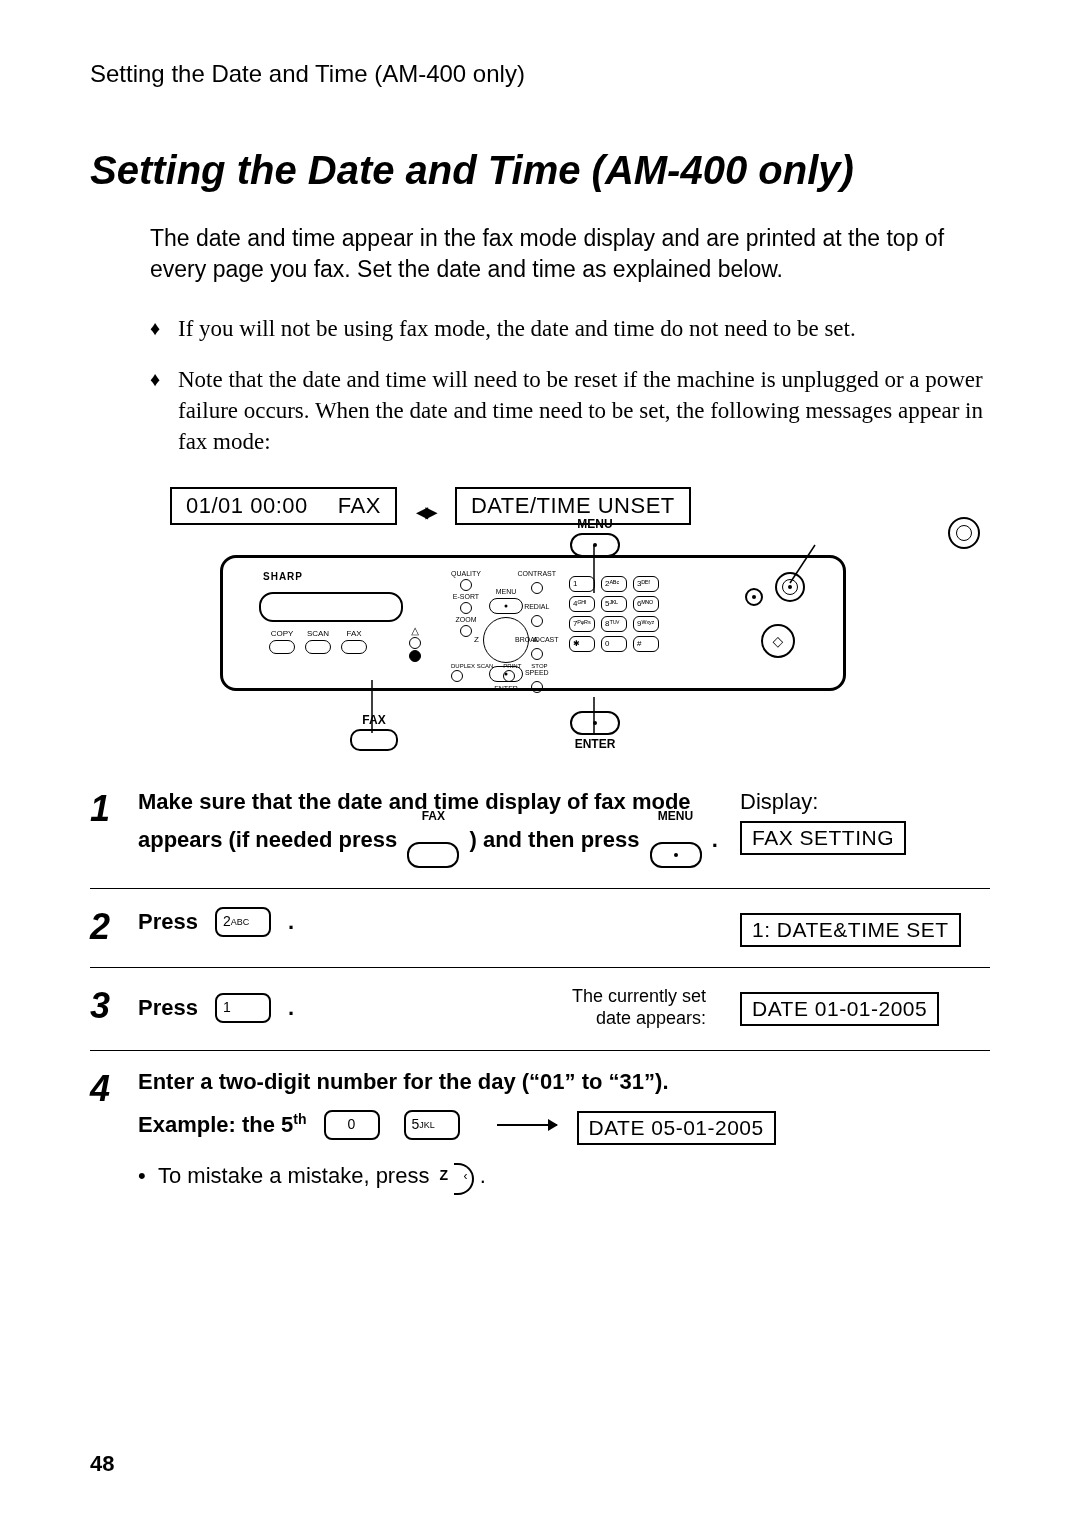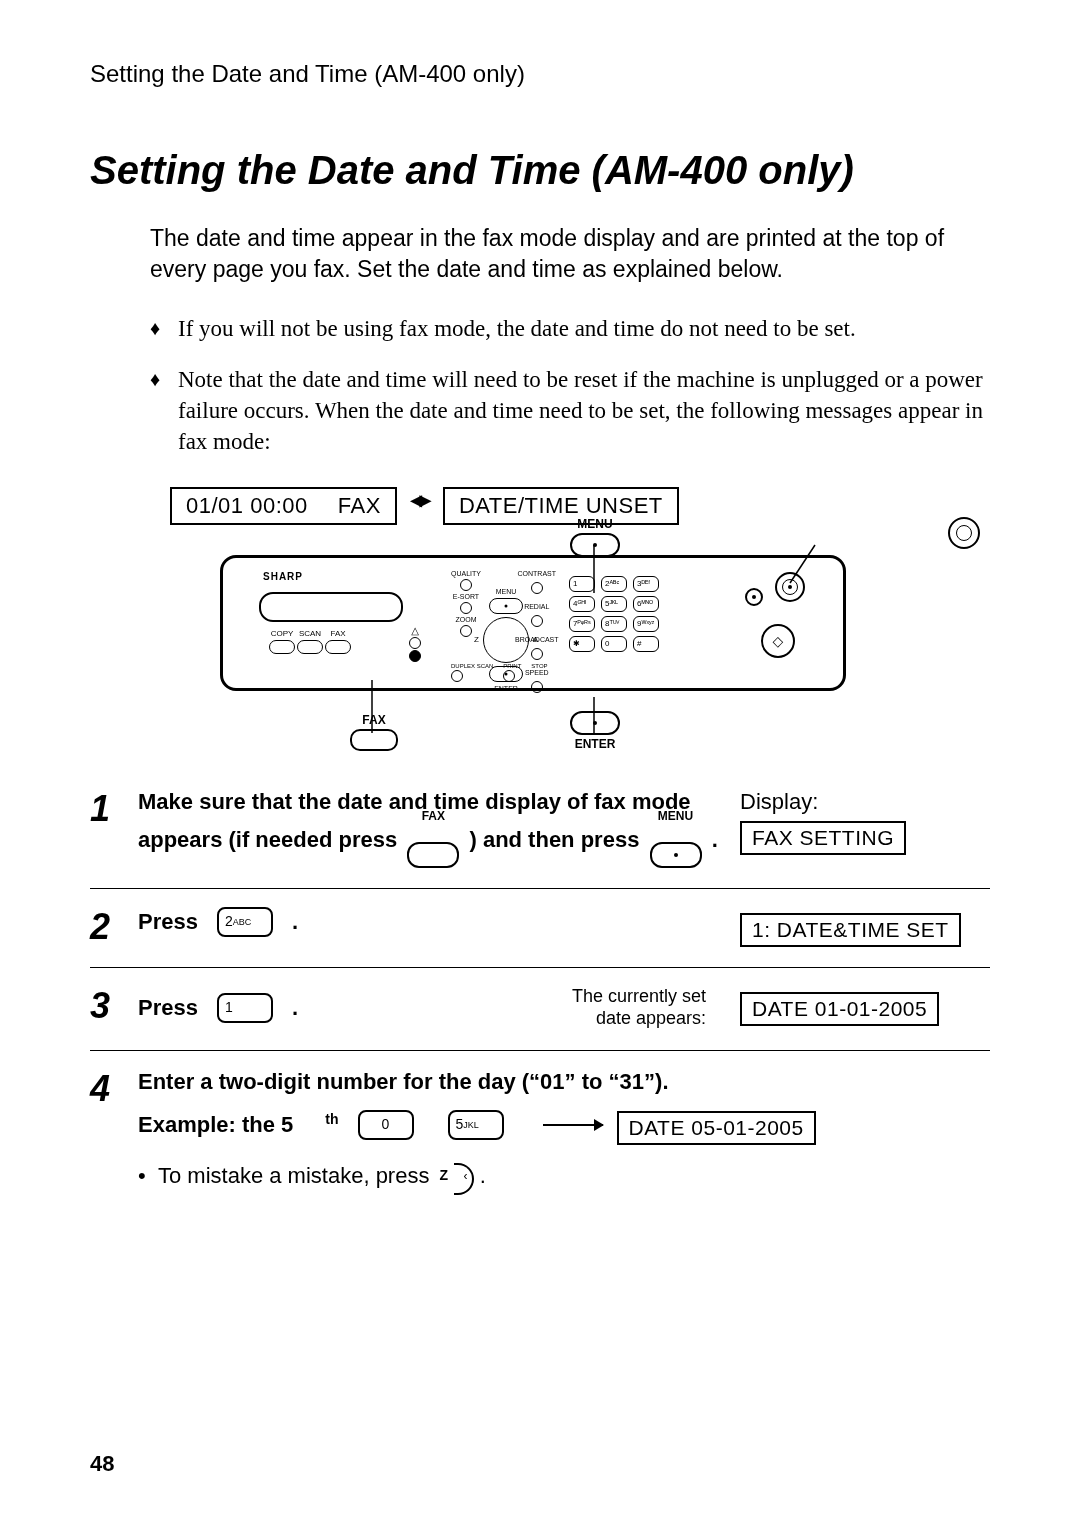--- a/index.html
+++ b/index.html
@@ -42,23 +42,23 @@
   }
   .bullet::before {
     content: "♦";
     position: absolute;
     left: 0;
     top: 2px;
     font-size: 20px;
   }
   .lcd-row {
     display: flex;
-    align-items: flex-start;
+    align-items: flex-end;
     margin: 30px 0 10px 80px;
-    gap: 14px;
+    gap: 20px;
   }
   .lcd-box {
     border: 2px solid #000;
     padding: 4px 14px;
     font-size: 22px;
     display: flex;
     gap: 30px;
     letter-spacing: 0.5px;
   }
   .arrows {
@@ -89,21 +89,21 @@
   .panel .lcd {
     position: absolute;
     top: 34px; left: 36px;
     width: 140px; height: 26px;
     border: 2px solid #000;
     border-radius: 14px;
   }
   .panel .mode-row {
     position: absolute;
     top: 72px; left: 46px;
-    display: flex; gap: 2px;
+    display: flex; gap: 10px;
     font-size: 8px;
   }
   .panel .mode-row div { text-align:center; }
   .panel .oval {
     display:block;
     width: 24px; height:12px;
     border:1.5px solid #000;
     border-radius: 8px;
     margin: 2px auto 0;
   }
@@ -281,21 +281,21 @@
   }
   .keycap{
     display:inline-block;
     vertical-align:middle;
     border:2px solid #000;
     border-radius:8px;
     height:24px;
     min-width:40px;
     font-size:14px;
     padding: 2px 6px 0 6px;
-    margin:0 15px;
+    margin:0 7px;
     text-align:left;
     line-height:20px;
   }
   .keycap .sub{font-size:9px;vertical-align:middle;}
   .step-side{
     width: 250px;
     flex-shrink:0;
     padding-left:20px;
     font-size:22px;
   }
@@ -364,22 +364,22 @@
     font-weight:bold;
     font-size:22px;
   }
   .step3-mid{
     font-size:18px;
     text-align:right;
     line-height:1.2;
     padding-right:14px;
     width:210px;
   }
-  .row-flex{display:flex;align-items:center;gap:4px;}
-  .sup{font-size:14px;vertical-align:super;font-weight:bold;margin-left:32px;}
+  .row-flex{display:flex;align-items:center;gap:10px;}
+  .sup{font-size:14px;vertical-align:super;font-weight:bold;}
 </style>
 </head>
 <body>
 
 <div class="page">
   <div class="running-head">Setting the Date and Time (AM-400 only)</div>
 
   <h1 class="title">Setting the Date and Time (AM-400 only)</h1>
 
   <p class="intro">The date and time appear in the fax mode display and are printed at the top of every page you fax. Set the date and time as explained below.</p>

